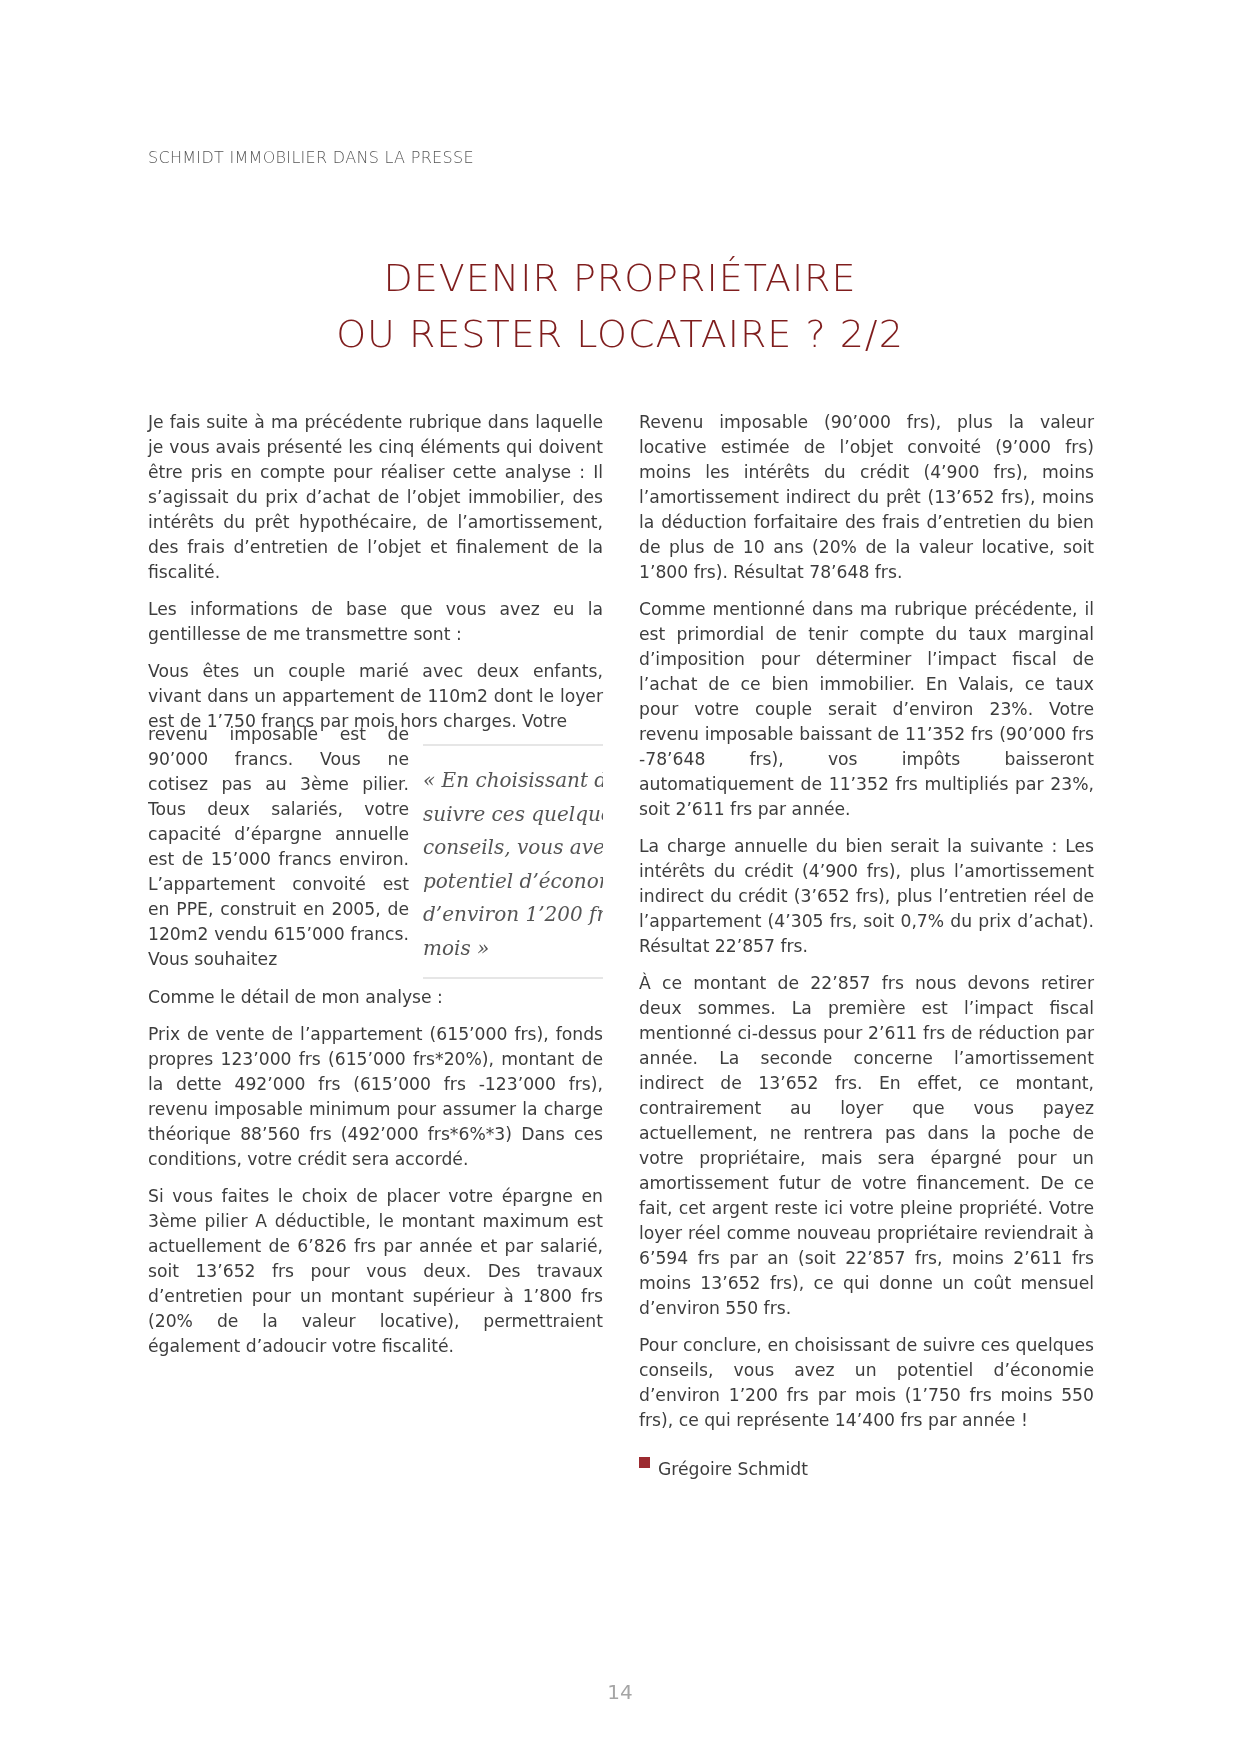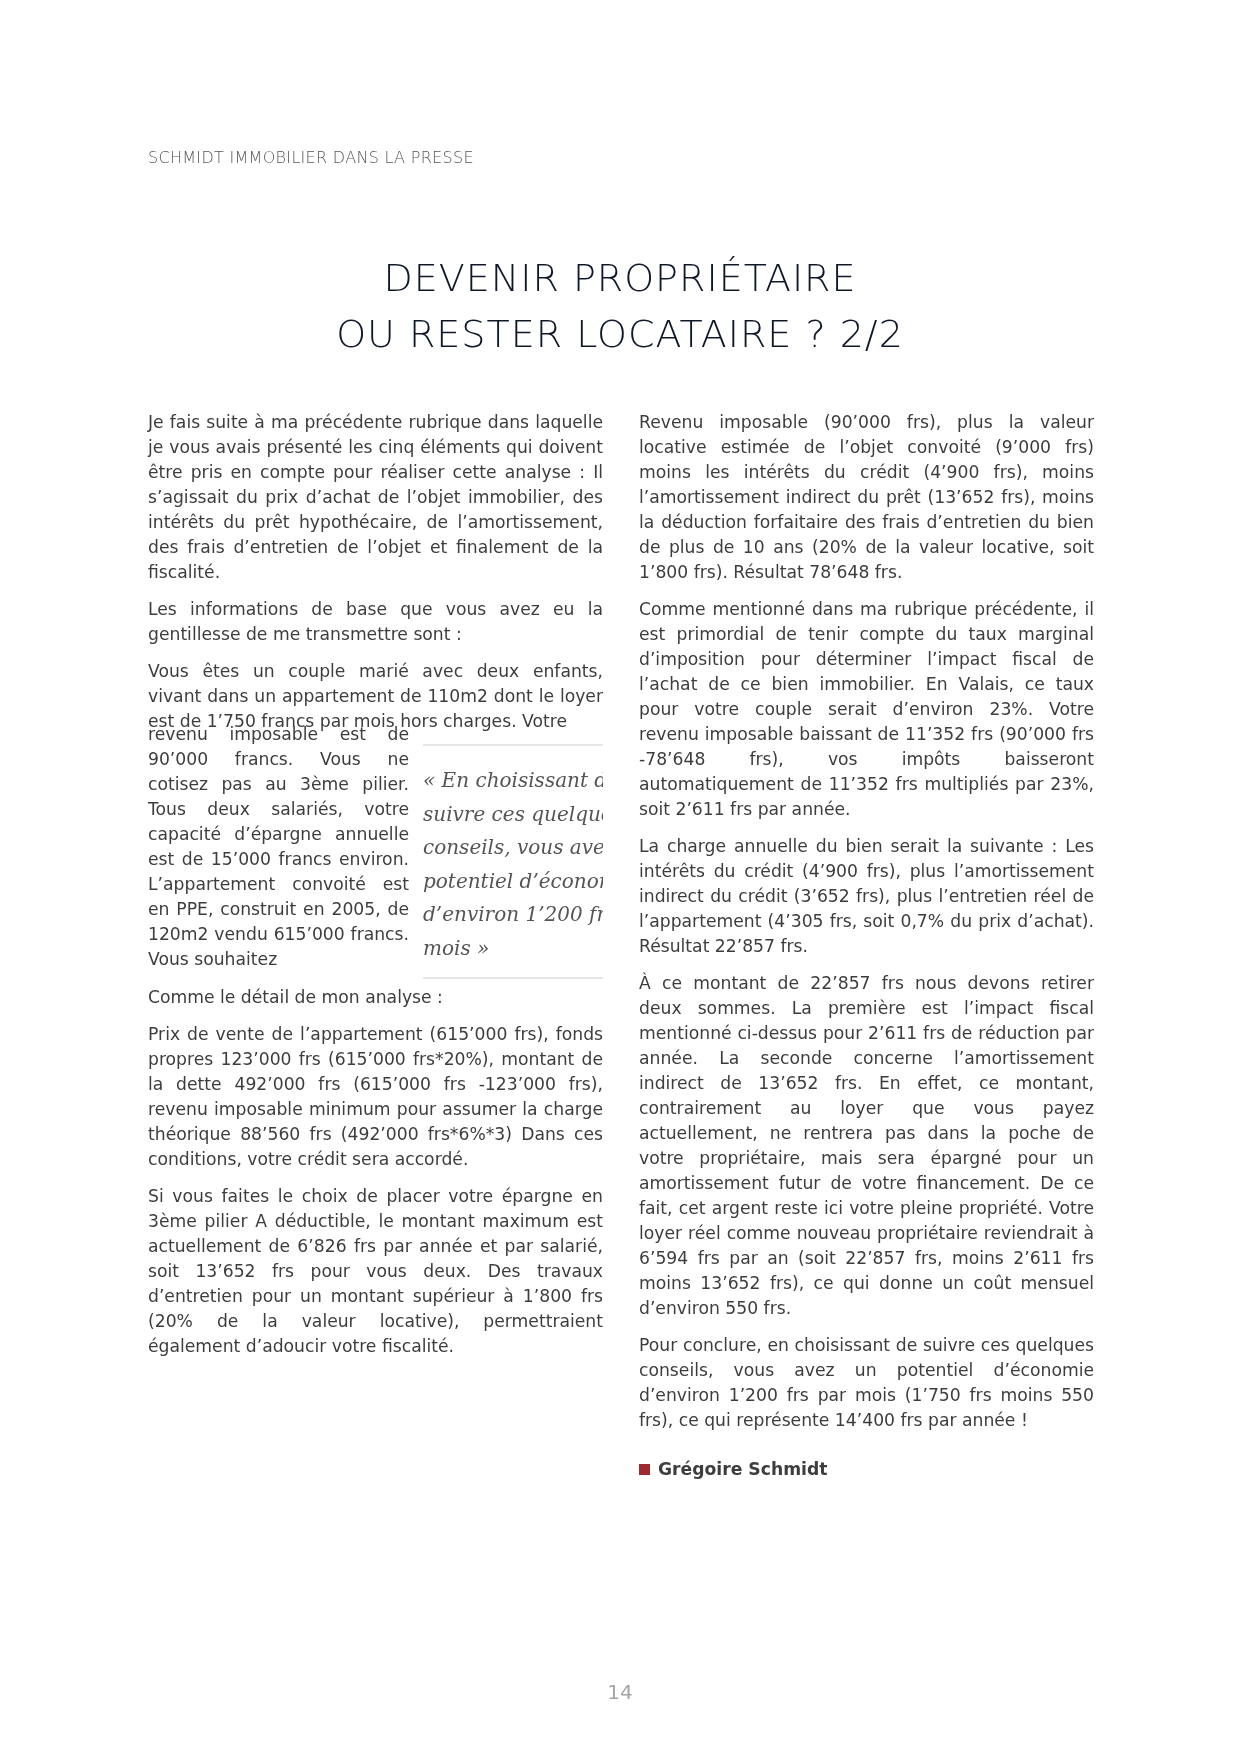--- a/index.html
+++ b/index.html
@@ -6,41 +6,41 @@
   body { width: 1240px; height: 1754px; position: relative; overflow: hidden; }
   .page { position: absolute; left: 0; top: 0; width: 1224px; height: 1754px; background: #fff; }
   .running-header {
     position: absolute; left: 148px; top: 148px;
     font-family: "DejaVu Sans", sans-serif; font-size: 16px; letter-spacing: 0.3px;
     color: #555; font-weight: 300;
   }
   .title {
     position: absolute; left: 0; width: 1240px; top: 250px; text-align: center;
     font-family: "DejaVu Sans", sans-serif; font-weight: 200; font-size: 38px;
-    line-height: 56px; color: #0f172a; letter-spacing: 1px;
+    line-height: 56px; color: #7f1d1d; letter-spacing: 1px;
   }
   .title div { font-weight: 200; }
   .col {
     position: absolute; top: 410px; width: 455px;
     font-family: "DejaVu Sans", sans-serif; font-size: 17.2px; line-height: 25px;
     color: #3d3d3d; text-align: justify;
   }
   .col-left { left: 148px; }
   .col-right { left: 639px; }
   .col p { margin: 0 0 12px 0; }
   .wrap-block { overflow: hidden; }
   .pullquote {
     float: right; width: 245px; margin: 22px -3px 6px 14px;
     border-top: 2px solid #e6e6e6; border-bottom: 2px solid #e6e6e6;
     padding: 18px 0 12px 0;
     font-family: "DejaVu Serif", serif; font-style: italic; font-size: 20px;
     line-height: 33.5px; color: #555; text-align: left;
   }
   .narrow { text-align: justify; }
-  .author { display: flex; align-items: center; margin-top: 24px; text-align: left; font-weight: bold; }
+  .author { display: flex; margin-top: 24px; text-align: left; }
   .author-mark { width: 11px; height: 11px; background: #9c2a30; margin-right: 8px; display: inline-block; }
   .page-number {
     position: absolute; left: 0; width: 1240px; top: 1680px; text-align: center;
     font-family: "DejaVu Sans", sans-serif; font-size: 20px; color: #a5a5a5;
   }
 </style>
 </head>
 <body>
 
 <div class="page">

